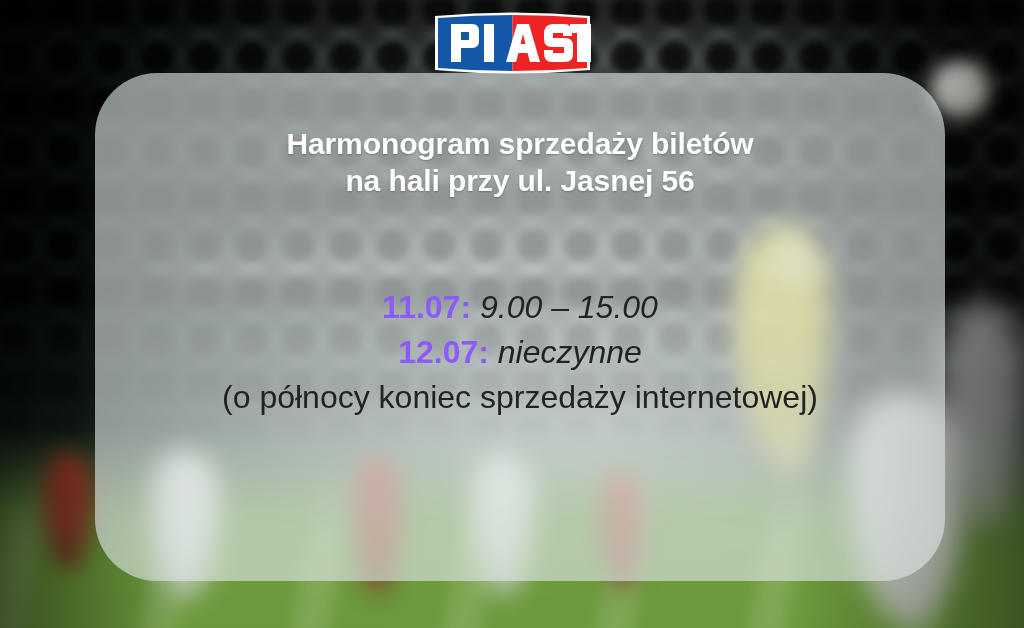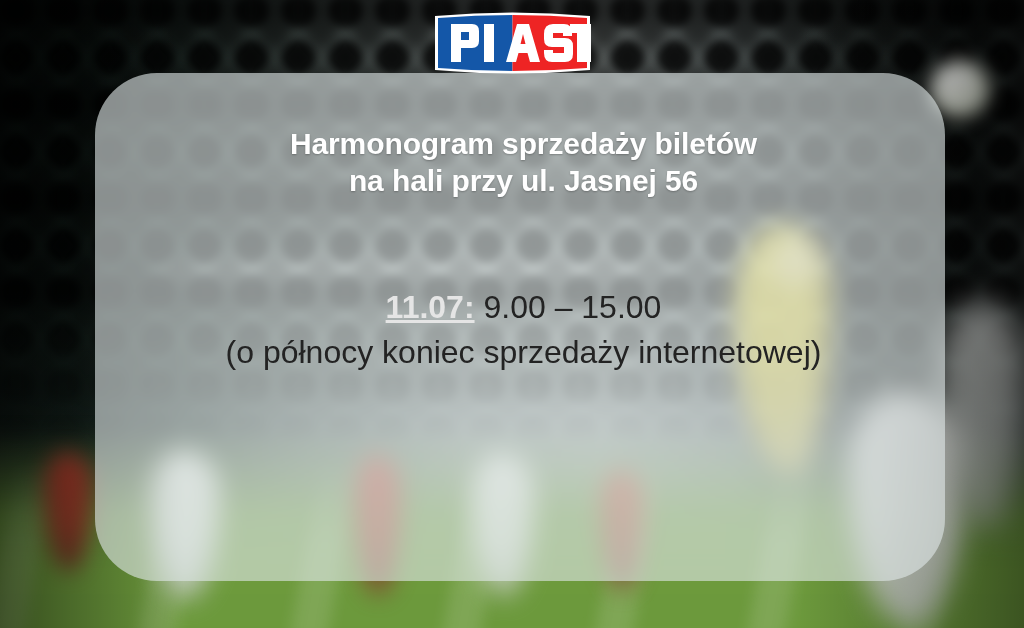--- a/index.html
+++ b/index.html
@@ -220,21 +220,20 @@
     -webkit-backdrop-filter: blur(2px);
             backdrop-filter: blur(2px);
     box-sizing: border-box;
     padding: 0;
     overflow: hidden;
   }
   .card-inner {
     position: relative;
     width: 100%;
     height: 100%;
-    padding-left: 7px;
   }
 
   
   .logo {
     position: absolute;
     left: 434px;
     top: 12px;
     width: 157px;
     height: 62px;
     z-index: 5;
@@ -261,26 +260,26 @@
     left: 0; right: 0;
     top: 212px;
     text-align: center;
     color: #1c1c1c;
     font-size: 32px;
     line-height: 45px;
   }
   .schedule .row { display: block; white-space: nowrap; }
   .schedule .date {
     font-weight: bold;
-    color: #e5e5e5;
-    text-decoration: underline;
+    color: #8b5cf6;
   }
   .schedule .val {
     font-weight: normal;
     color: #232323;
+    font-style: italic;
   }
   .schedule .note {
     display: block;
     font-weight: normal;
     color: #232323;
     white-space: nowrap;
   }
 </style>
 </head>
 <body>
@@ -318,20 +317,23 @@
         <span class="ln">Harmonogram sprzedaży biletów</span>
         <span class="ln">na hali przy ul. Jasnej 56</span>
       </div>
 
       <div class="schedule">
 
         <span class="row">
           <span class="date">11.07:</span><span class="val"> 9.00 – 15.00</span>
         </span>
 
+        <span class="row">
+          <span class="date">12.07:</span><span class="val"> nieczynne</span>
+        </span>
 
         <span class="note">(o północy koniec sprzedaży internetowej)</span>
 
 
       </div>
 
     </div>
   </div>
 
   <div class="logo">

